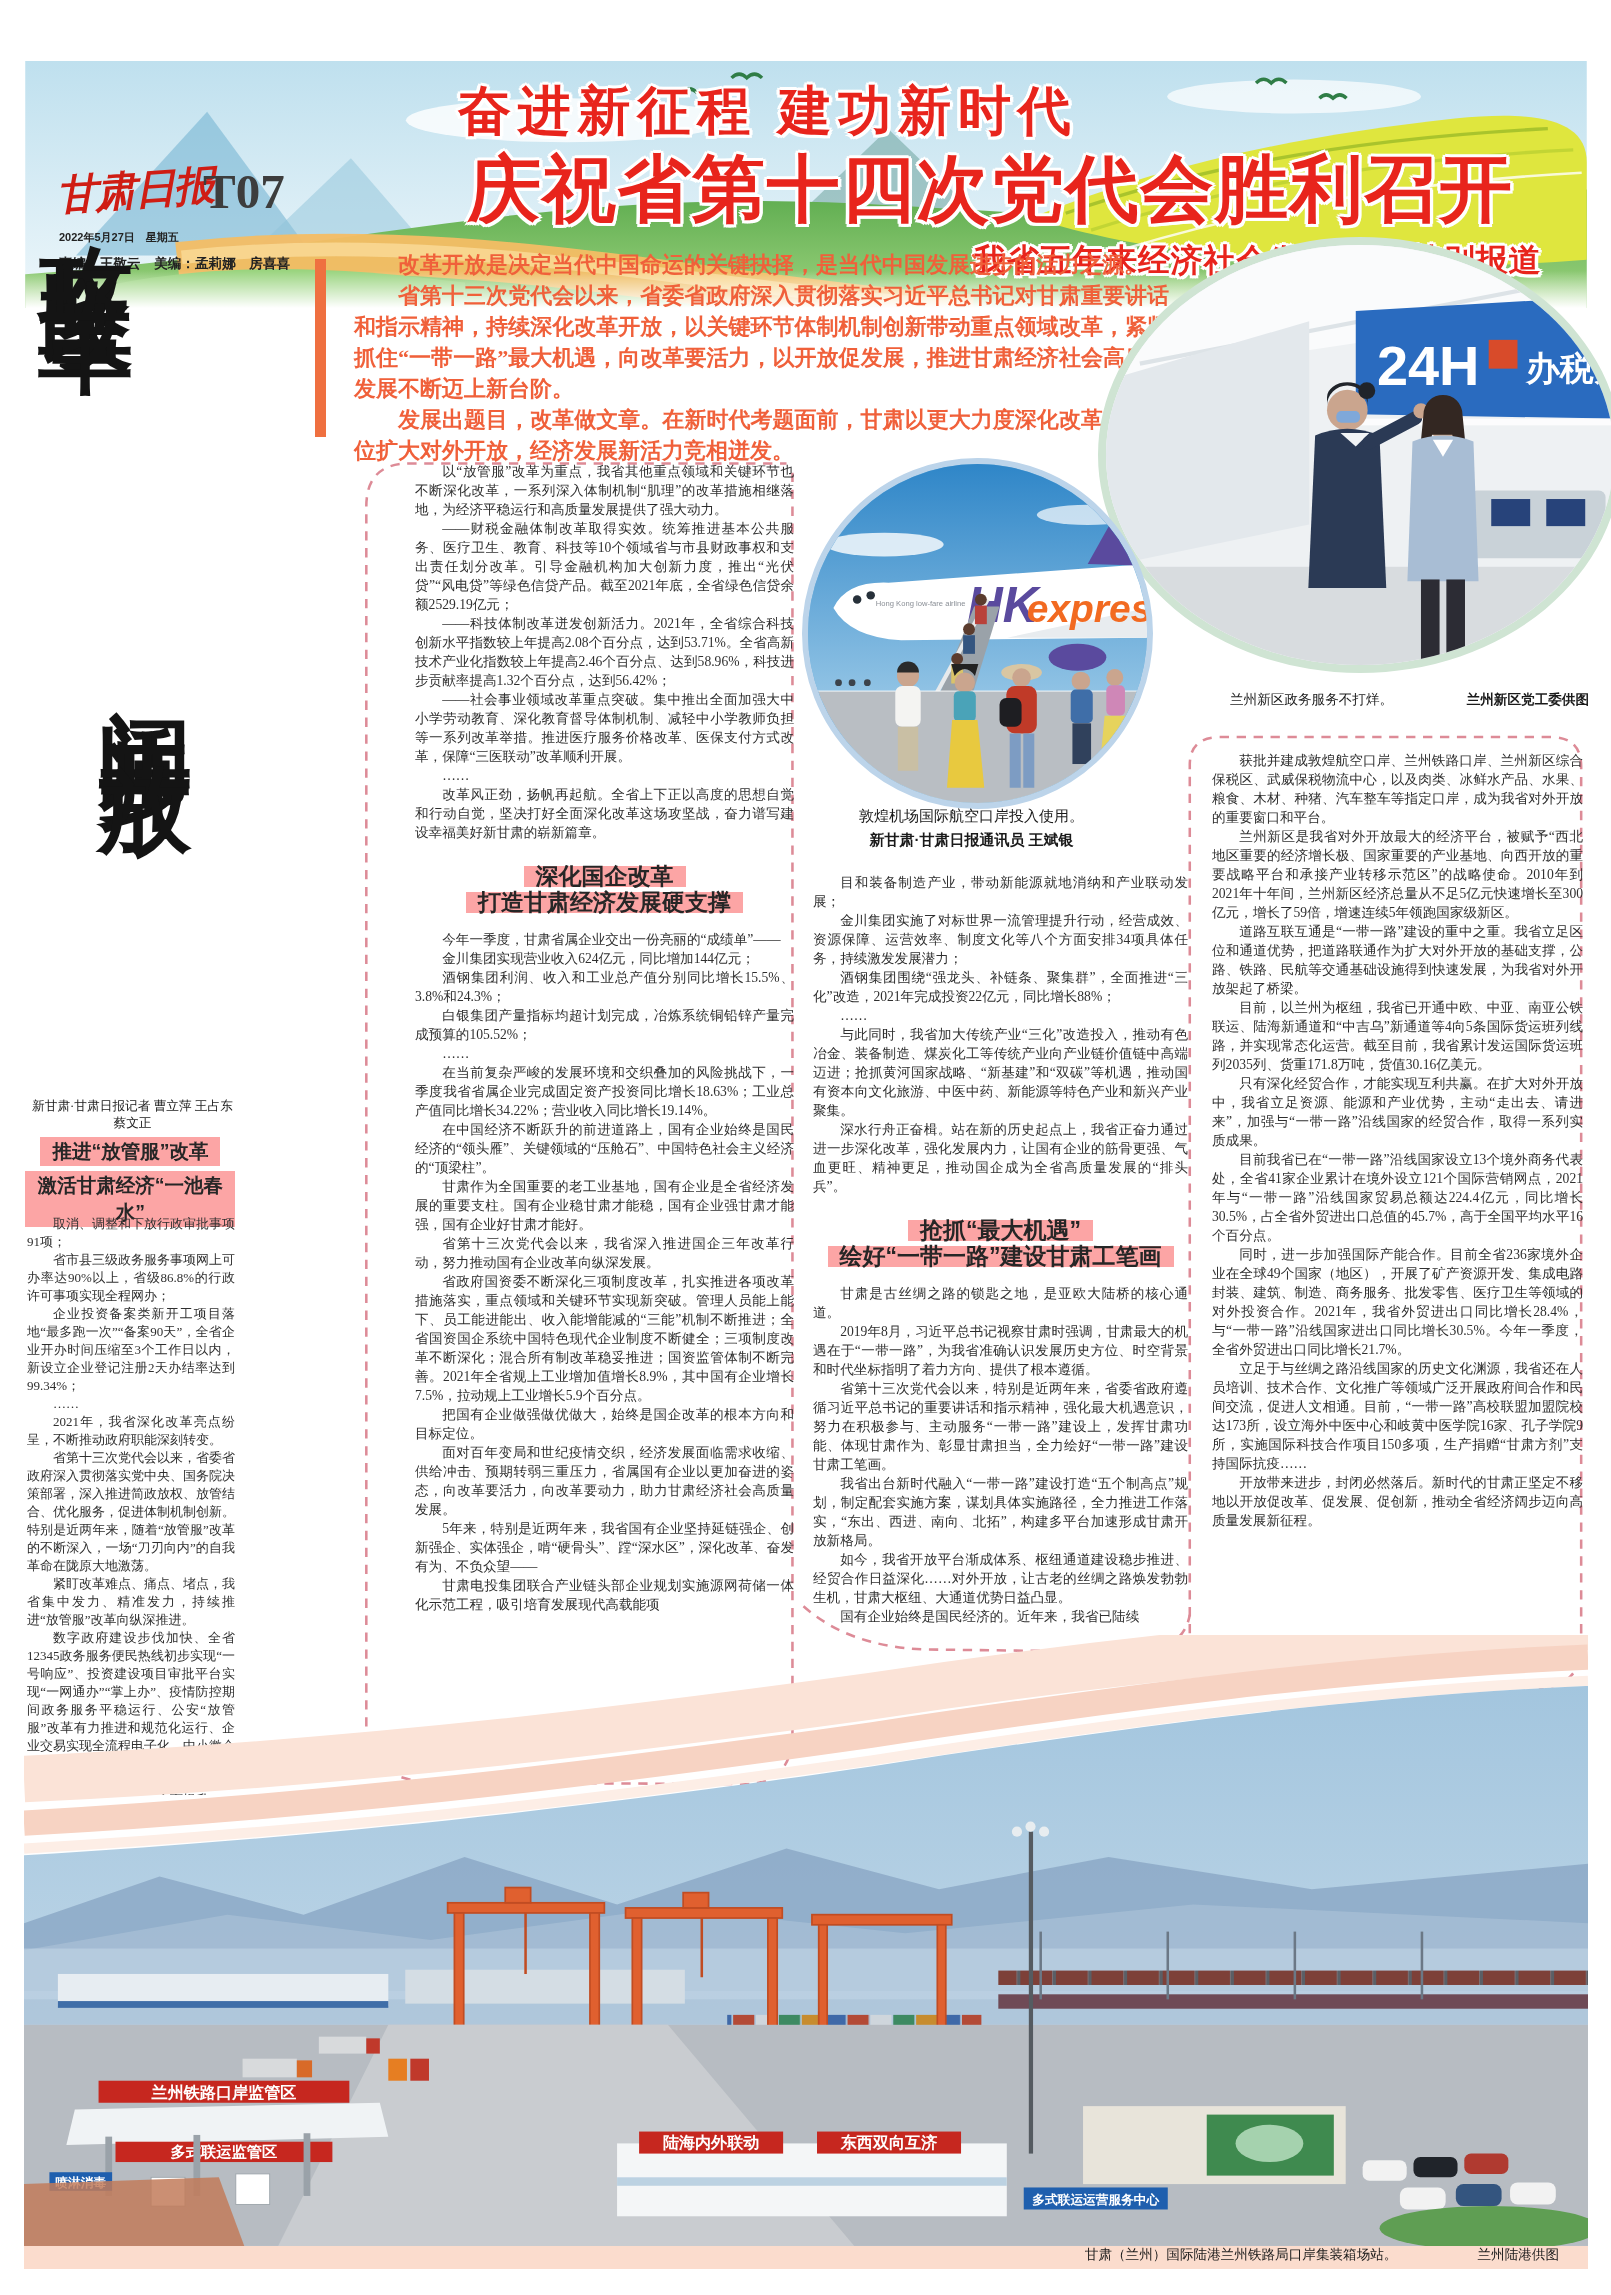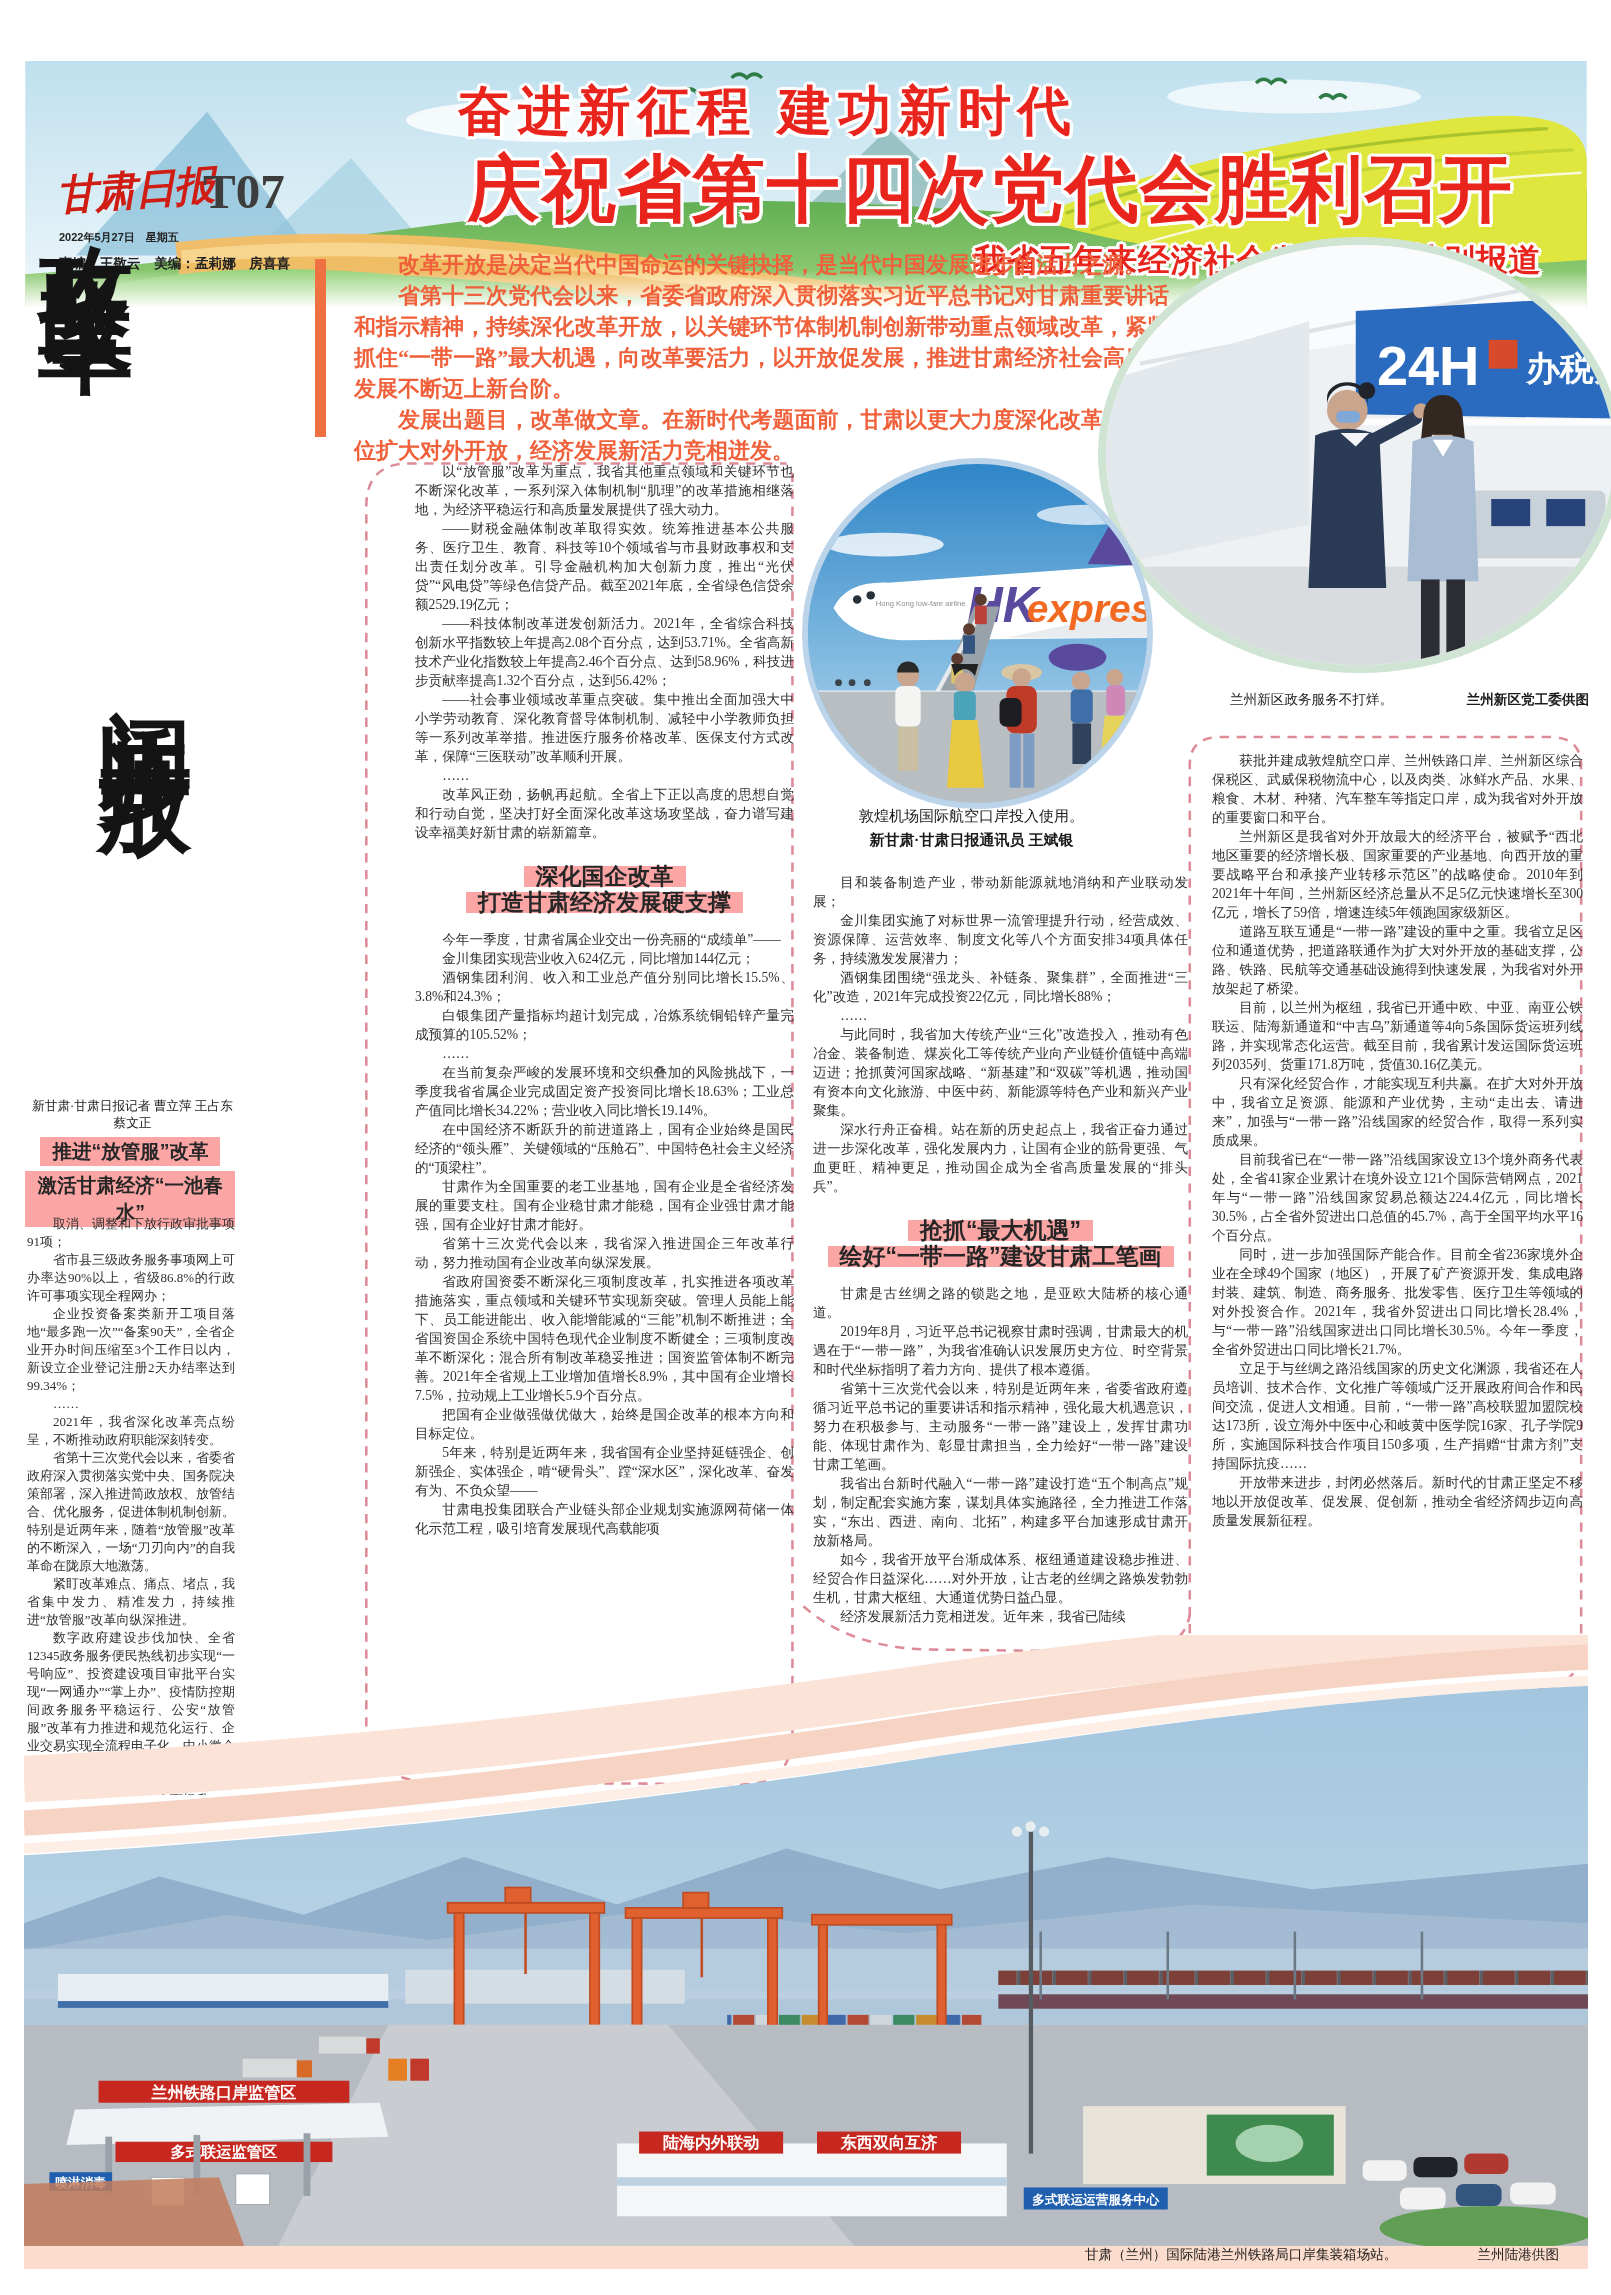--- a/index.html
+++ b/index.html
@@ -174,20 +174,21 @@
         <p class="para">金川集团实现营业收入624亿元，同比增加144亿元；</p>
         <p class="para">酒钢集团利润、收入和工业总产值分别同比增长15.5%、3.8%和24.3%；</p>
         <p class="para">白银集团产量指标均超计划完成，冶炼系统铜铅锌产量完成预算的105.52%；</p>
         <p class="para">……</p>
         <p class="para">在当前复杂严峻的发展环境和交织叠加的风险挑战下，一季度我省省属企业完成固定资产投资同比增长18.63%；工业总产值同比增长34.22%；营业收入同比增长19.14%。</p>
         <p class="para">在中国经济不断跃升的前进道路上，国有企业始终是国民经济的“领头雁”、关键领域的“压舱石”、中国特色社会主义经济的“顶梁柱”。</p>
         <p class="para">甘肃作为全国重要的老工业基地，国有企业是全省经济发展的重要支柱。国有企业稳甘肃才能稳，国有企业强甘肃才能强，国有企业好甘肃才能好。</p>
         <p class="para">省第十三次党代会以来，我省深入推进国企三年改革行动，努力推动国有企业改革向纵深发展。</p>
         <p class="para">省政府国资委不断深化三项制度改革，扎实推进各项改革措施落实，重点领域和关键环节实现新突破。管理人员能上能下、员工能进能出、收入能增能减的“三能”机制不断推进；全省国资国企系统中国特色现代企业制度不断健全；三项制度改革不断深化；混合所有制改革稳妥推进；国资监管体制不断完善。2021年全省规上工业增加值增长8.9%，其中国有企业增长7.5%，拉动规上工业增长5.9个百分点。</p>
         <p class="para">把国有企业做强做优做大，始终是国企改革的根本方向和目标定位。</p>
+        <p class="para">面对百年变局和世纪疫情交织，经济发展面临需求收缩、供给冲击、预期转弱三重压力，省属国有企业以更加奋进的姿态，向改革要活力，向改革要动力，助力甘肃经济社会高质量发展。</p>
         <p class="para">5年来，特别是近两年来，我省国有企业坚持延链强企、创新强企、实体强企，啃“硬骨头”、蹚“深水区”，深化改革、奋发有为、不负众望——</p>
         <p class="para">甘肃电投集团联合产业链头部企业规划实施源网荷储一体化示范工程，吸引培育发展现代高载能项</p>
       </div>
   </div>
 
   <div class="abs col col3">
     <div>
         <p class="para">目和装备制造产业，带动新能源就地消纳和产业联动发展；</p>
         <p class="para">金川集团实施了对标世界一流管理提升行动，经营成效、资源保障、运营效率、制度文化等八个方面安排34项具体任务，持续激发发展潜力；</p>
         <p class="para">酒钢集团围绕“强龙头、补链条、聚集群”，全面推进“三化”改造，2021年完成投资22亿元，同比增长88%；</p>
@@ -198,21 +199,21 @@
     <div class="subhead col-subhead">
       <span class="bar"><span>抢抓“最大机遇”</span></span>
       <span class="bar"><span>绘好“一带一路”建设甘肃工笔画</span></span>
     </div>
     <div>
         <p class="para">甘肃是古丝绸之路的锁匙之地，是亚欧大陆桥的核心通道。</p>
         <p class="para">2019年8月，习近平总书记视察甘肃时强调，甘肃最大的机遇在于“一带一路”，为我省准确认识发展历史方位、时空背景和时代坐标指明了着力方向、提供了根本遵循。</p>
         <p class="para">省第十三次党代会以来，特别是近两年来，省委省政府遵循习近平总书记的重要讲话和指示精神，强化最大机遇意识，努力在积极参与、主动服务“一带一路”建设上，发挥甘肃功能、体现甘肃作为、彰显甘肃担当，全力绘好“一带一路”建设甘肃工笔画。</p>
         <p class="para">我省出台新时代融入“一带一路”建设打造“五个制高点”规划，制定配套实施方案，谋划具体实施路径，全力推进工作落实，“东出、西进、南向、北拓”，构建多平台加速形成甘肃开放新格局。</p>
         <p class="para">如今，我省开放平台渐成体系、枢纽通道建设稳步推进、经贸合作日益深化……对外开放，让古老的丝绸之路焕发勃勃生机，甘肃大枢纽、大通道优势日益凸显。</p>
-        <p class="para">经济发展新活力竞相迸发。近年来，我省已陆续</p>
+        <p class="para">国有企业始终是国民经济的。近年来，我省已陆续</p>
       </div>
   </div>
 
   <div class="abs col col4">
       <p class="para">获批并建成敦煌航空口岸、兰州铁路口岸、兰州新区综合保税区、武威保税物流中心，以及肉类、冰鲜水产品、水果、粮食、木材、种猪、汽车整车等指定口岸，成为我省对外开放的重要窗口和平台。</p>
       <p class="para">兰州新区是我省对外开放最大的经济平台，被赋予“西北地区重要的经济增长极、国家重要的产业基地、向西开放的重要战略平台和承接产业转移示范区”的战略使命。2010年到2021年十年间，兰州新区经济总量从不足5亿元快速增长至300亿元，增长了59倍，增速连续5年领跑国家级新区。</p>
       <p class="para">道路互联互通是“一带一路”建设的重中之重。我省立足区位和通道优势，把道路联通作为扩大对外开放的基础支撑，公路、铁路、民航等交通基础设施得到快速发展，为我省对外开放架起了桥梁。</p>
       <p class="para">目前，以兰州为枢纽，我省已开通中欧、中亚、南亚公铁联运、陆海新通道和“中吉乌”新通道等4向5条国际货运班列线路，并实现常态化运营。截至目前，我省累计发运国际货运班列2035列、货重171.8万吨，货值30.16亿美元。</p>
       <p class="para">只有深化经贸合作，才能实现互利共赢。在扩大对外开放中，我省立足资源、能源和产业优势，主动“走出去、请进来”，加强与“一带一路”沿线国家的经贸合作，取得一系列实质成果。</p>
       <p class="para">目前我省已在“一带一路”沿线国家设立13个境外商务代表处，全省41家企业累计在境外设立121个国际营销网点，2021年与“一带一路”沿线国家贸易总额达224.4亿元，同比增长30.5%，占全省外贸进出口总值的45.7%，高于全国平均水平16个百分点。</p>

